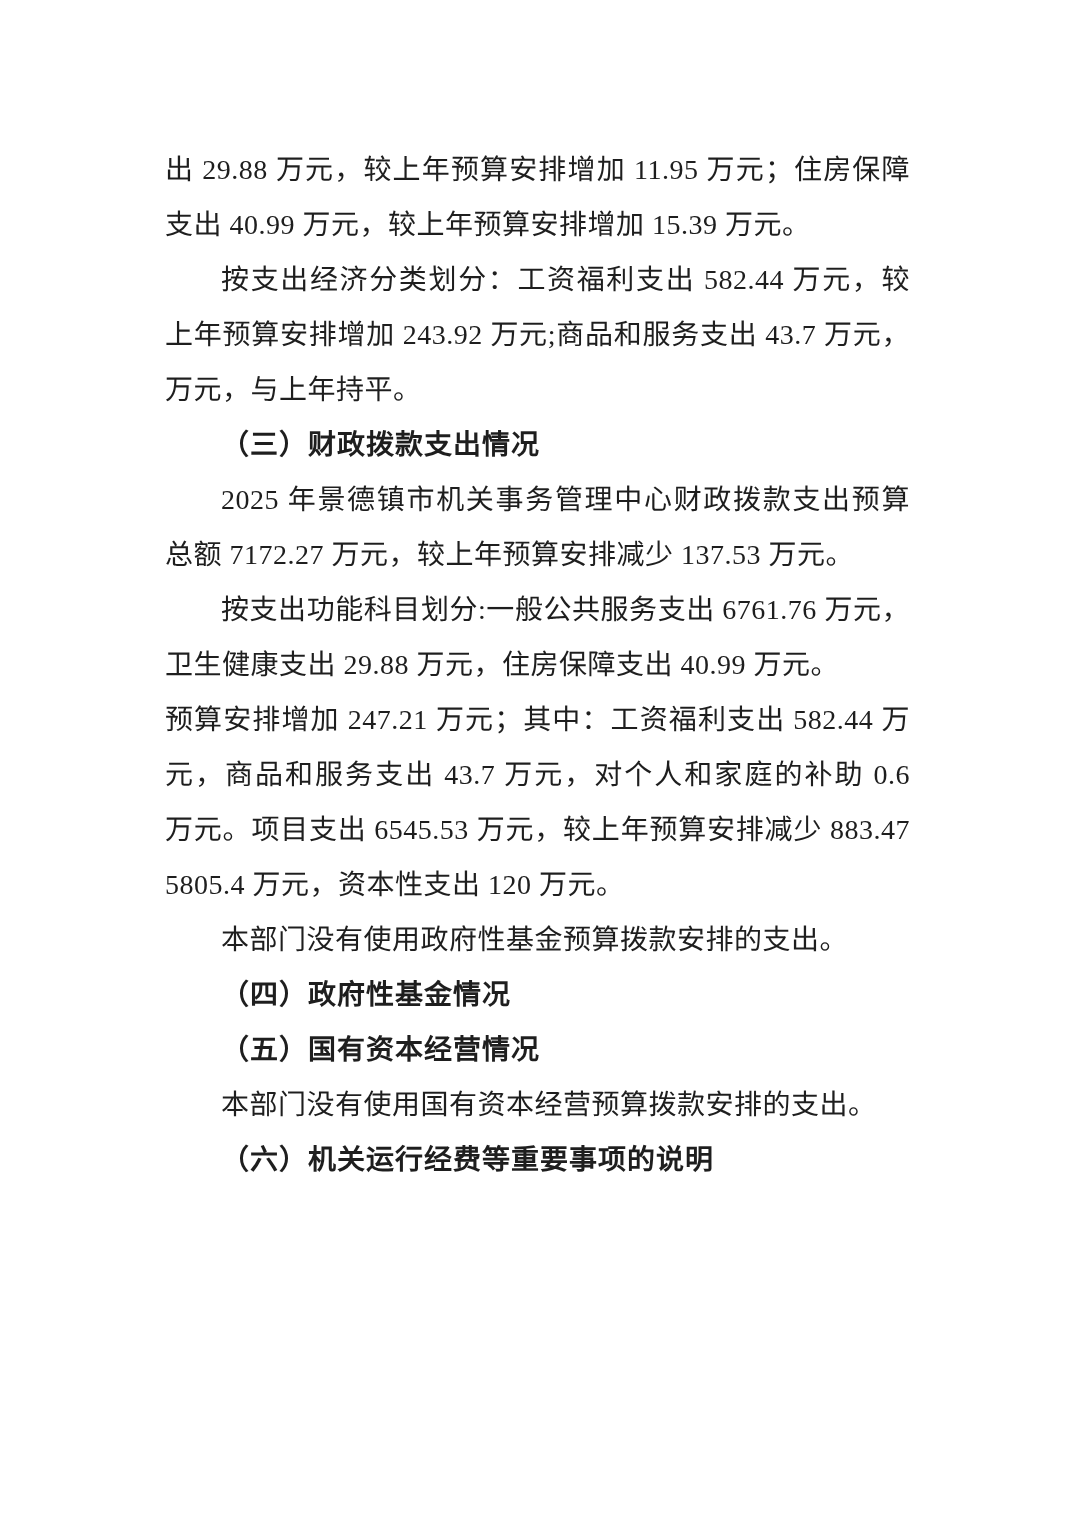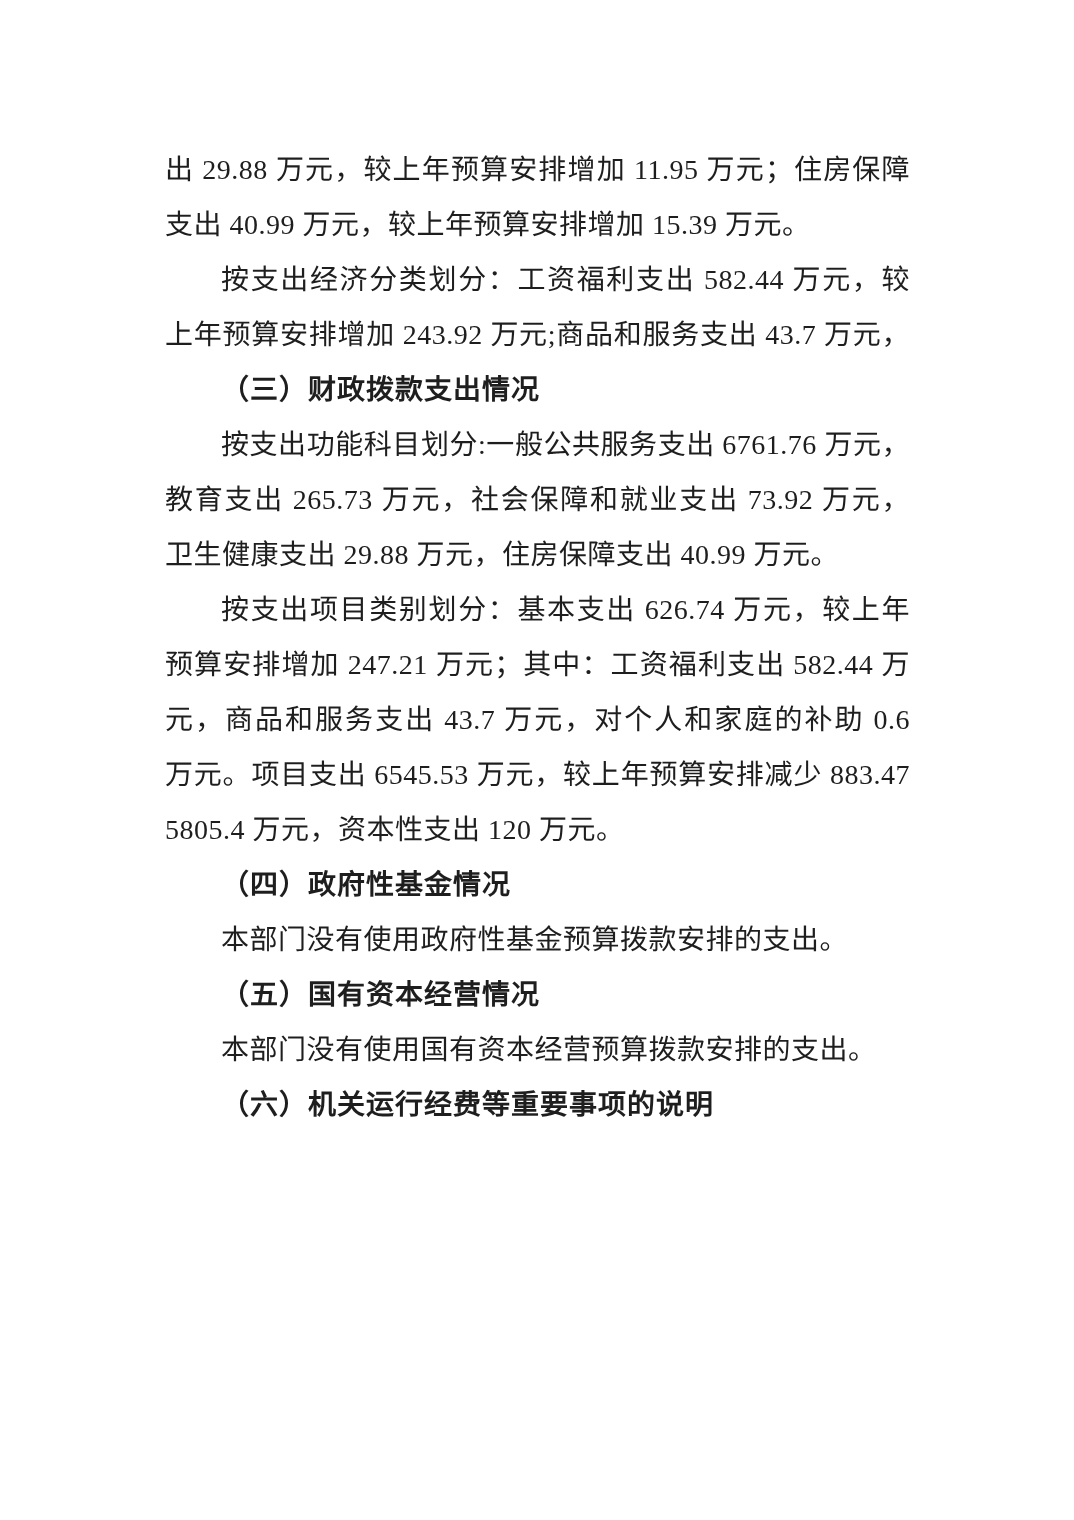--- a/index.html
+++ b/index.html
@@ -57,47 +57,50 @@
   <div class="content">
 
     <p class="para">
       <span class="line">出 29.88 万元，较上年预算安排增加 11.95 万元；住房保障</span>
       <span class="line end">支出 40.99 万元，较上年预算安排增加 15.39 万元。</span>
     </p>
 
     <p class="para">
       <span class="line ind">按支出经济分类划分：工资福利支出 582.44 万元，较</span>
       <span class="line">上年预算安排增加 243.92 万元;商品和服务支出 43.7 万元，</span>
+      <span class="line end">万元，与上年持平。</span>
     </p>
 
     <p class="para heading">
       <span class="line">（三）财政拨款支出情况</span>
     </p>
 
+    <p class="para">
+      <span class="line ind">2025 年景德镇市机关事务管理中心财政拨款支出预算</span>
+      <span class="line end">总额 7172.27 万元，较上年预算安排减少 137.53 万元。</span>
+    </p>
 
     <p class="para">
       <span class="line ind">按支出功能科目划分:一般公共服务支出 6761.76 万元，</span>
-      <span class="line">教育支出 265.73 万元，社会保障和就业支出 73.92 万元，</span>
       <span class="line end">卫生健康支出 29.88 万元，住房保障支出 40.99 万元。</span>
     </p>
 
     <p class="para">
-      <span class="line ind">按支出项目类别划分：基本支出 626.74 万元，较上年</span>
       <span class="line">预算安排增加 247.21 万元；其中：工资福利支出 582.44 万</span>
       <span class="line">元，商品和服务支出 43.7 万元，对个人和家庭的补助 0.6</span>
       <span class="line">万元。项目支出 6545.53 万元，较上年预算安排减少 883.47</span>
       <span class="line end">5805.4 万元，资本性支出 120 万元。</span>
     </p>
 
+    <p class="para">
+      <span class="line ind end">本部门没有使用政府性基金预算拨款安排的支出。</span>
+    </p>
+
     <p class="para heading">
       <span class="line">（四）政府性基金情况</span>
-    </p>
-
-    <p class="para">
-      <span class="line ind end">本部门没有使用政府性基金预算拨款安排的支出。</span>
     </p>
 
     <p class="para heading">
       <span class="line">（五）国有资本经营情况</span>
     </p>
 
     <p class="para">
       <span class="line ind end">本部门没有使用国有资本经营预算拨款安排的支出。</span>
     </p>
 

